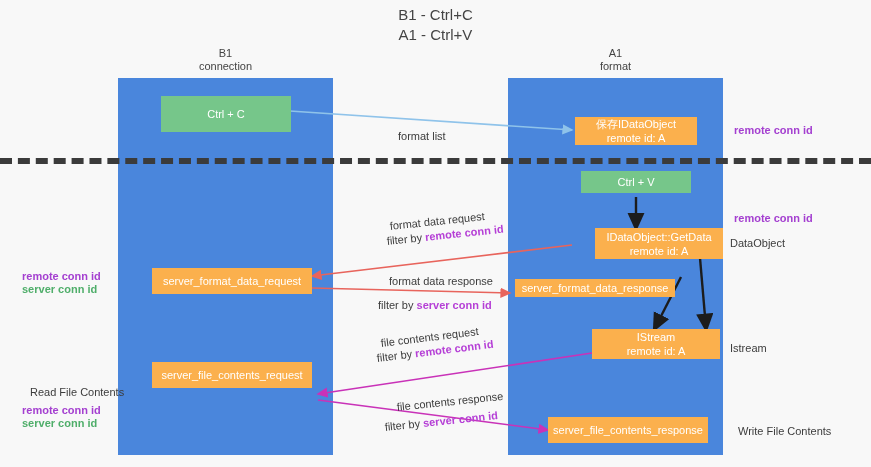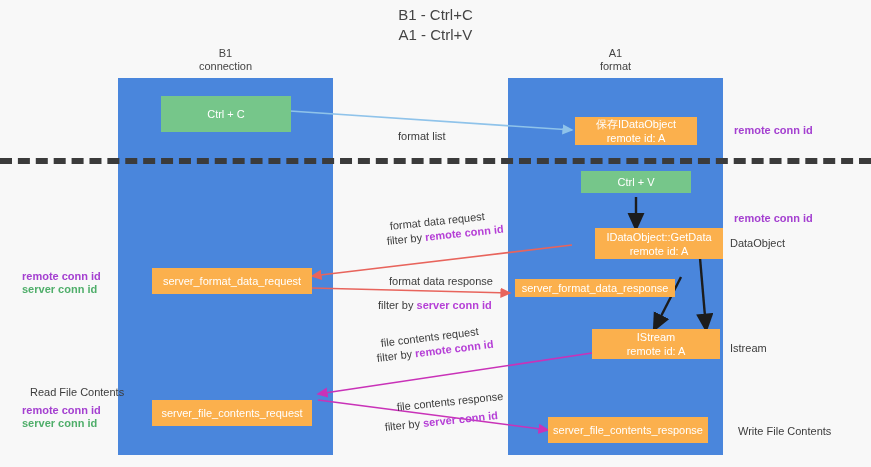--- a/index.html
+++ b/index.html
@@ -133,21 +133,21 @@
 
   <div class="box orange" style="left:515px;top:279px;width:160px;height:18px;">
     <span>server_format_data_response</span>
   </div>
 
   <div class="box orange" style="left:592px;top:329px;width:128px;height:30px;flex-direction:column;">
     <span>IStream</span>
     <span>remote id: A</span>
   </div>
 
-  <div class="box orange" style="left:152px;top:400px;width:160px;height:26px;">
+  <div class="box orange" style="left:152px;top:362px;width:160px;height:26px;">
     <span>server_file_contents_request</span>
   </div>
 
   <div class="box orange" style="left:548px;top:417px;width:160px;height:26px;">
     <span>server_file_contents_response</span>
   </div>
 
   <div class="divider"></div>
 
   <div class="lbl plain" style="left:398px;top:101px;margin-top:28px;">format list</div>

